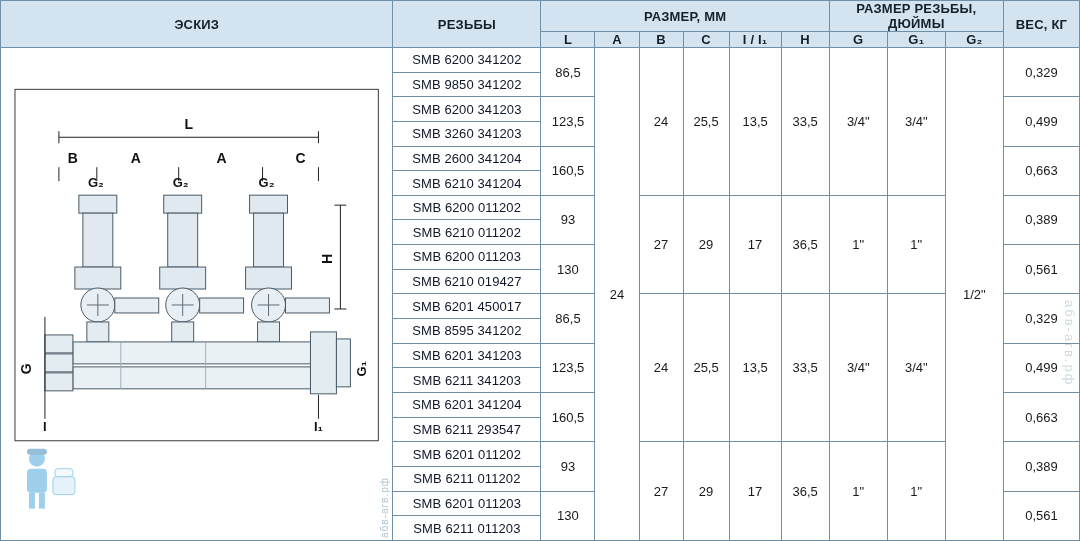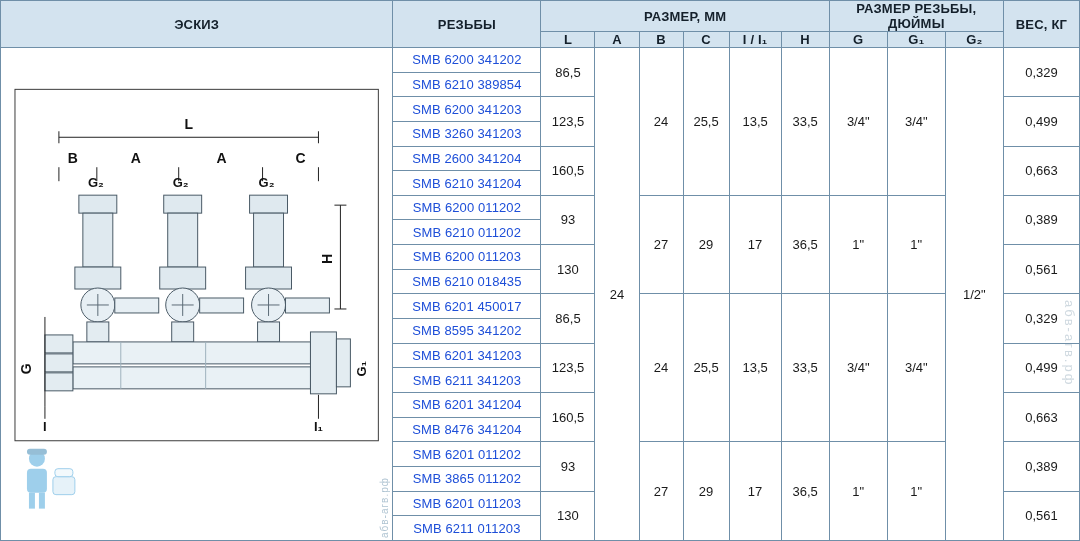--- a/index.html
+++ b/index.html
@@ -39,21 +39,21 @@
     font-size: 13.5px;
     letter-spacing: .2px;
     color: #14202b;
   }
   thead th.sub {
     font-size: 13px;
   }
   td.art {
     font-size: 13.5px;
     height: 23px;
-    color: #1d4ed8;
+    color: #0f172a;
     letter-spacing: .1px;
   }
   td.num {
     font-size: 13.5px;
   }
   .sketch-cell {
     padding: 0;
     position: relative;
     background: #ffffff;
   }
@@ -247,21 +247,21 @@
         <td class="num" rowspan="6">24</td>
         <td class="num" rowspan="6">25,5</td>
         <td class="num" rowspan="6">13,5</td>
         <td class="num" rowspan="6">33,5</td>
         <td class="num" rowspan="6">3/4"</td>
         <td class="num" rowspan="6">3/4"</td>
         <td class="num" rowspan="20">1/2"</td>
         <td class="num" rowspan="2">0,329</td>
       </tr>
       <tr>
-        <td class="art">SMB 6210 389854</td>
+        <td class="art">SMB 9850 341202</td>
       </tr>
 
       <tr>
         <td class="art">SMB 6200 341203</td>
         <td class="num" rowspan="2">123,5</td>
         <td class="num" rowspan="2">0,499</td>
       </tr>
       <tr>
         <td class="art">SMB 3260 341203</td>
       </tr>
@@ -289,21 +289,21 @@
       <tr>
         <td class="art">SMB 6210 011202</td>
       </tr>
 
       <tr>
         <td class="art">SMB 6200 011203</td>
         <td class="num" rowspan="2">130</td>
         <td class="num" rowspan="2">0,561</td>
       </tr>
       <tr>
-        <td class="art">SMB 6210 018435</td>
+        <td class="art">SMB 6210 019427</td>
       </tr>
 
       <tr>
         <td class="art">SMB 6201 450017</td>
         <td class="num" rowspan="2">86,5</td>
         <td class="num" rowspan="6">24</td>
         <td class="num" rowspan="6">25,5</td>
         <td class="num" rowspan="6">13,5</td>
         <td class="num" rowspan="6">33,5</td>
         <td class="num" rowspan="6">3/4"</td>
@@ -322,36 +322,36 @@
       <tr>
         <td class="art">SMB 6211 341203</td>
       </tr>
 
       <tr>
         <td class="art">SMB 6201 341204</td>
         <td class="num" rowspan="2">160,5</td>
         <td class="num" rowspan="2">0,663</td>
       </tr>
       <tr>
-        <td class="art">SMB 8476 341204</td>
+        <td class="art">SMB 6211 293547</td>
       </tr>
 
       <tr>
         <td class="art">SMB 6201 011202</td>
         <td class="num" rowspan="2">93</td>
         <td class="num" rowspan="4">27</td>
         <td class="num" rowspan="4">29</td>
         <td class="num" rowspan="4">17</td>
         <td class="num" rowspan="4">36,5</td>
         <td class="num" rowspan="4">1"</td>
         <td class="num" rowspan="4">1"</td>
         <td class="num" rowspan="2">0,389</td>
       </tr>
       <tr>
-        <td class="art">SMB 3865 011202</td>
+        <td class="art">SMB 6211 011202</td>
       </tr>
 
       <tr>
         <td class="art">SMB 6201 011203</td>
         <td class="num" rowspan="2">130</td>
         <td class="num" rowspan="2">0,561</td>
       </tr>
       <tr>
         <td class="art">SMB 6211 011203</td>
       </tr>

